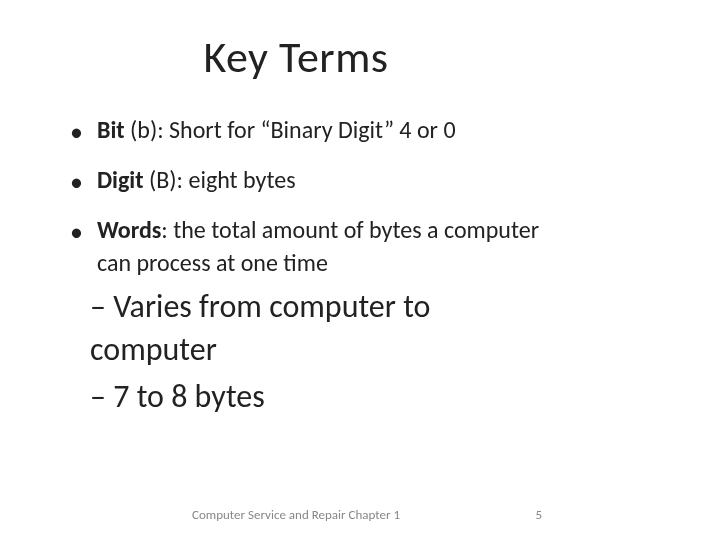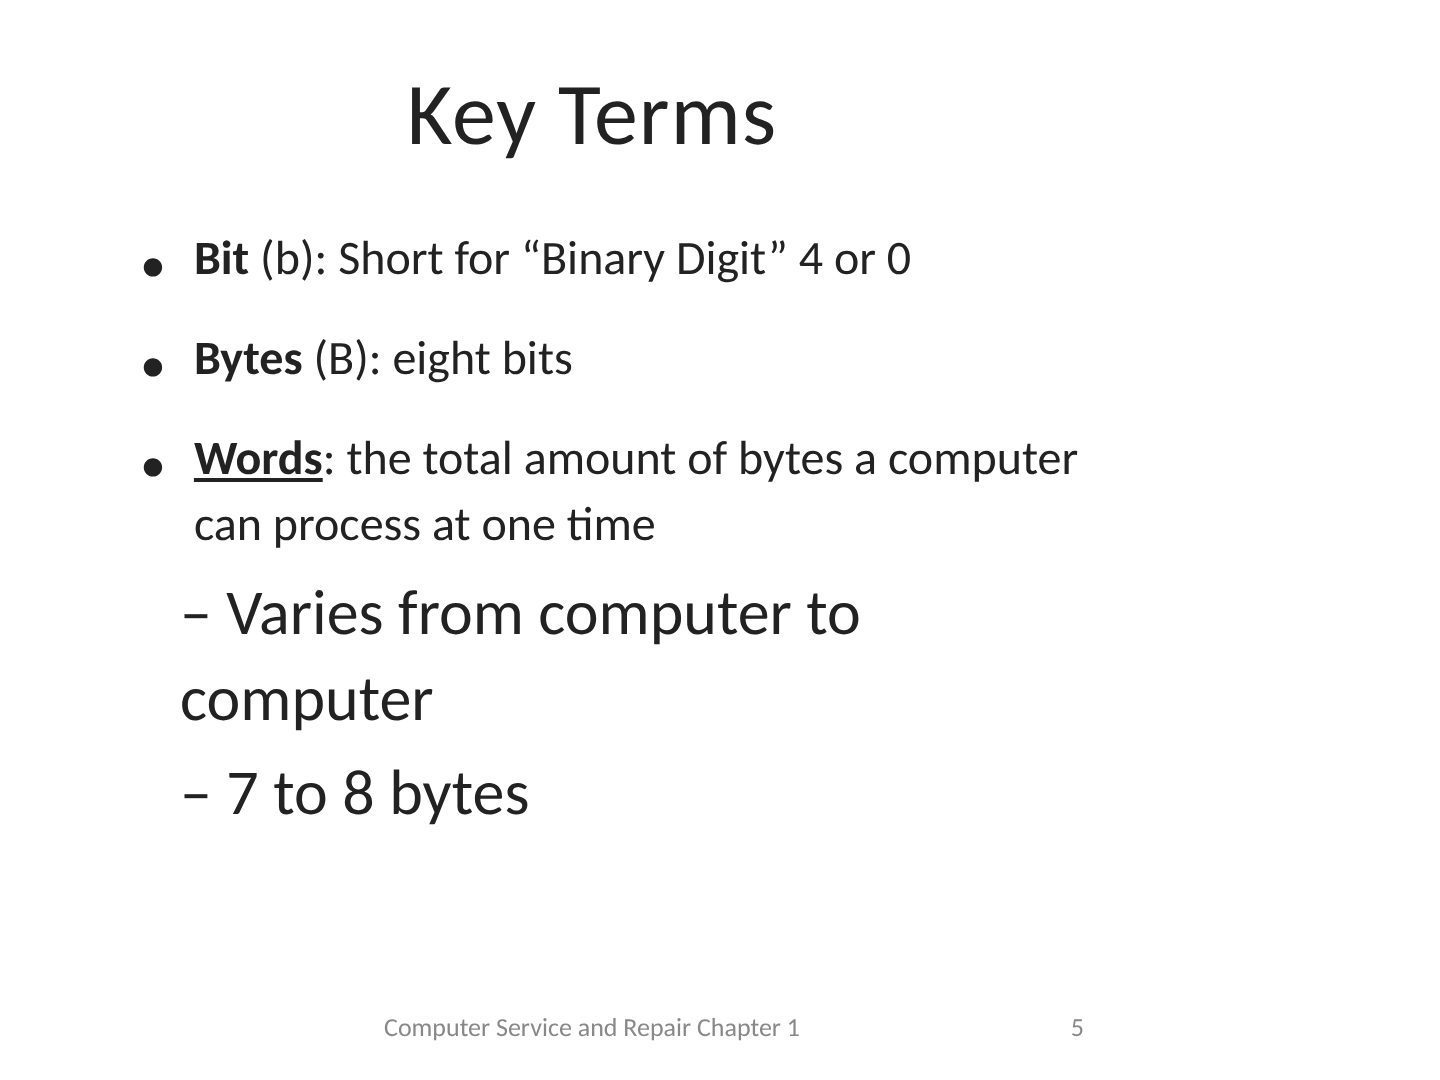--- a/index.html
+++ b/index.html
@@ -69,21 +69,20 @@
 
     .bullet-text {
       flex: 1;
     }
 
     .bold {
       font-weight: 700;
     }
 
     .underline {
-      text-decoration: underline;
       font-weight: 700;
     }
 
     .sub-items {
       list-style: none;
       padding: 0;
       margin-top: 6px;
       margin-left: 10px;
     }
 
@@ -125,21 +124,21 @@
       <li class="bullet-item">
         <span class="bullet-dot">•</span>
         <span class="bullet-text">
           <span class="bold">Bit</span><span> (b): Short for “Binary Digit” 4 or 0</span>
         </span>
       </li>
 
       <li class="bullet-item">
         <span class="bullet-dot">•</span>
         <span class="bullet-text">
-          <span class="bold">Bytes</span><span> (B): eight bits</span>
+          <span class="bold">Digit</span><span> (B): eight bytes</span>
         </span>
       </li>
 
       <li class="bullet-item" style="flex-direction: column; align-items: flex-start;">
         <div style="display: flex; align-items: flex-start;">
           <span class="bullet-dot">•</span>
           <span class="bullet-text">
             <span class="underline">Words</span><span>: the total amount of bytes a computer can process at one time</span>
           </span>
         </div>

